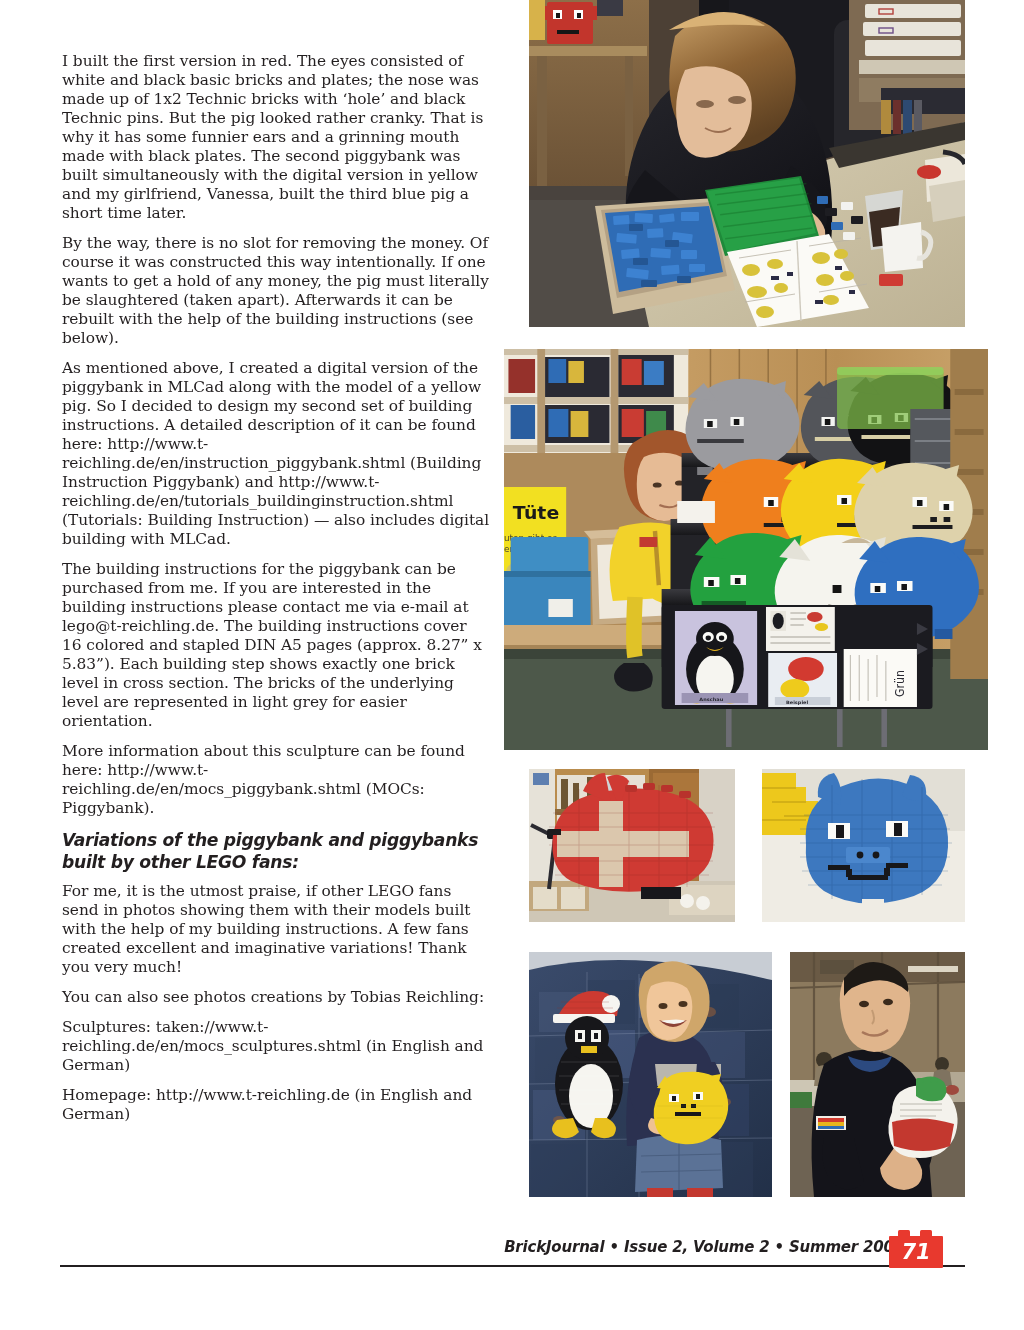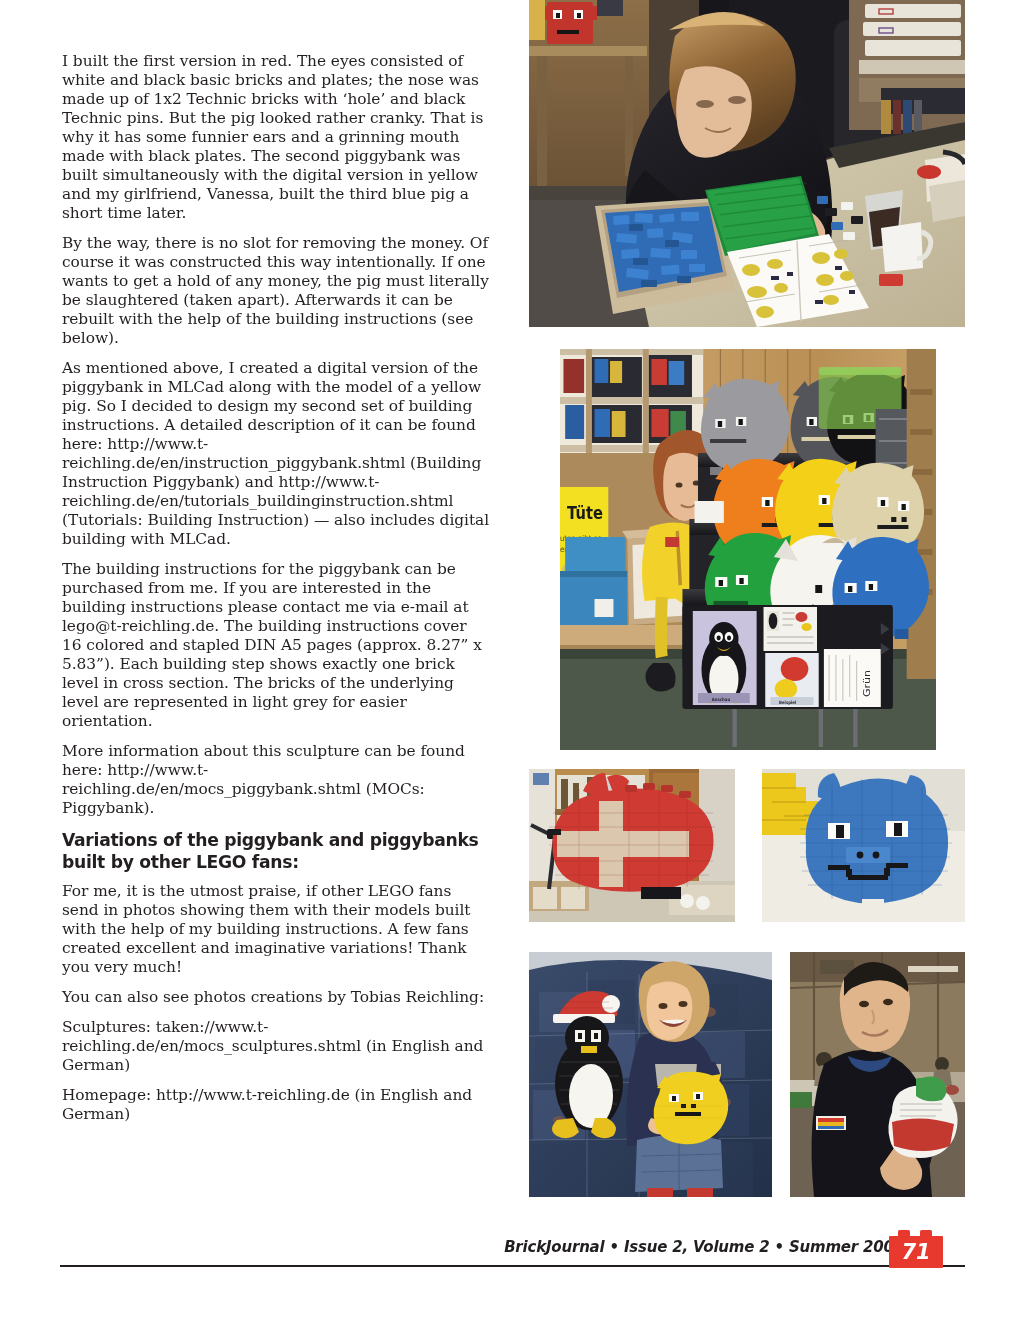--- a/index.html
+++ b/index.html
@@ -19,32 +19,32 @@
   .para{
     font-size:15.4px;line-height:19px;
     margin:0 0 11px 0;text-align:left;
     letter-spacing:-0.05px;
   }
   h2.head{
     font-family:"DejaVu Sans", sans-serif;
     font-weight:bold;font-size:17.2px;line-height:22px;
     margin:9px 0 9px 0;color:#231f20;letter-spacing:-0.3px;
   }
-  h2.head.two{margin-top:2px;}
+  h2.head.two{margin-top:2px;font-style:italic;}
   .inlinebrick{
     display:inline-block;width:11px;height:17px;vertical-align:-3px;
     margin-left:4px;position:relative;
   }
 
   
   .photo{position:absolute;overflow:hidden;background:#cfcfcf;}
   .photo svg{display:block;width:100%;height:100%;}
 
   #photo-workbench{left:529px;top:0px;width:436px;height:327px;}
-  #photo-display{left:560px;top:349px;width:376px;height:401px;}
+  #photo-display{left:504px;top:349px;width:484px;height:401px;}
   #photo-redpig{left:529px;top:769px;width:206px;height:153px;}
   #photo-bluepig{left:762px;top:769px;width:203px;height:153px;}
   #photo-childtux{left:529px;top:952px;width:243px;height:245px;}
   #photo-manpig{left:790px;top:952px;width:175px;height:245px;}
 
   
   .footer-rule{
     position:absolute;left:60px;top:1265px;width:905px;height:2px;
     background:#231f20;
   }

